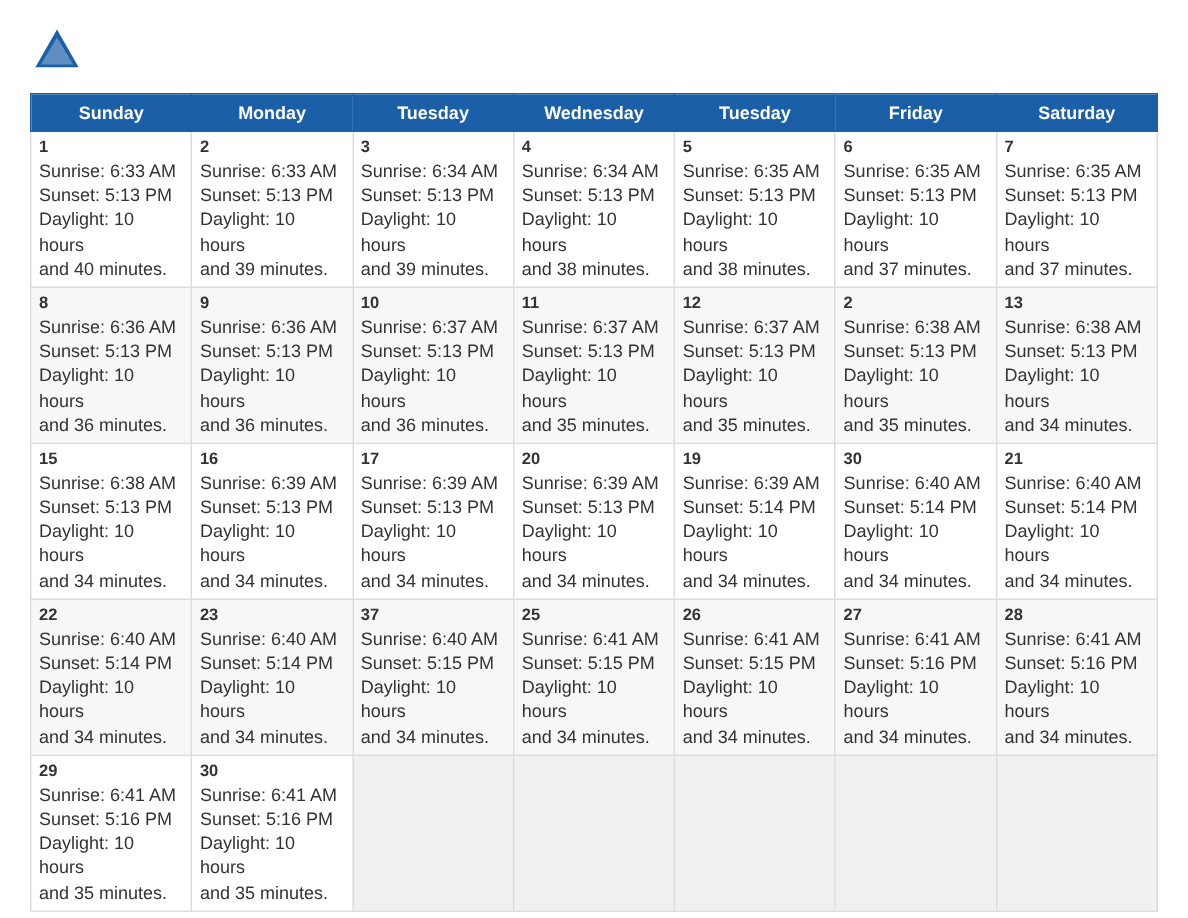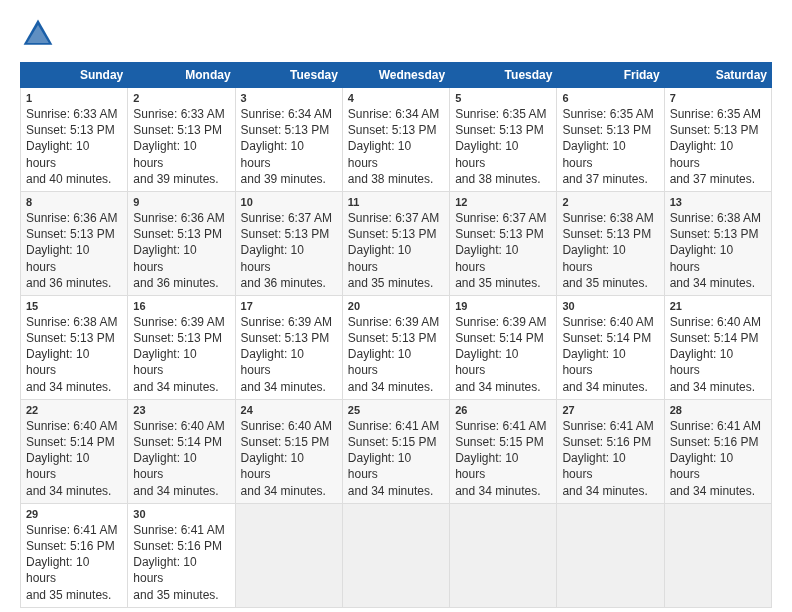--- a/index.html
+++ b/index.html
@@ -65,21 +65,21 @@
       border-collapse: collapse;
       width: 100%;
       table-layout: fixed;
     }
     .calendar th {
       background-color: #1a5fa8;
       color: #fff;
       font-size: 12px;
       font-weight: bold;
       padding: 5px 4px;
-      text-align: right;
+      text-align: center;
       border: 1px solid #1a5fa8;
     }
     .calendar td {
       vertical-align: top;
       border: 1px solid #ddd;
       padding: 4px 5px;
       font-size: 9.5px;
       color: #333;
       background: #fff;
     }
@@ -234,21 +234,21 @@
         <tr>
           <td>
             <span class="day-number">22</span>
             <div class="cell-content">Sunrise: 6:40 AM<br>Sunset: 5:14 PM<br>Daylight: 10 hours<br>and 34 minutes.</div>
           </td>
           <td>
             <span class="day-number">23</span>
             <div class="cell-content">Sunrise: 6:40 AM<br>Sunset: 5:14 PM<br>Daylight: 10 hours<br>and 34 minutes.</div>
           </td>
           <td>
-            <span class="day-number">24</span>
+            <span class="day-number">37</span>
             <div class="cell-content">Sunrise: 6:40 AM<br>Sunset: 5:15 PM<br>Daylight: 10 hours<br>and 34 minutes.</div>
           </td>
           <td>
             <span class="day-number">25</span>
             <div class="cell-content">Sunrise: 6:41 AM<br>Sunset: 5:15 PM<br>Daylight: 10 hours<br>and 34 minutes.</div>
           </td>
           <td>
             <span class="day-number">26</span>
             <div class="cell-content">Sunrise: 6:41 AM<br>Sunset: 5:15 PM<br>Daylight: 10 hours<br>and 34 minutes.</div>
           </td>

